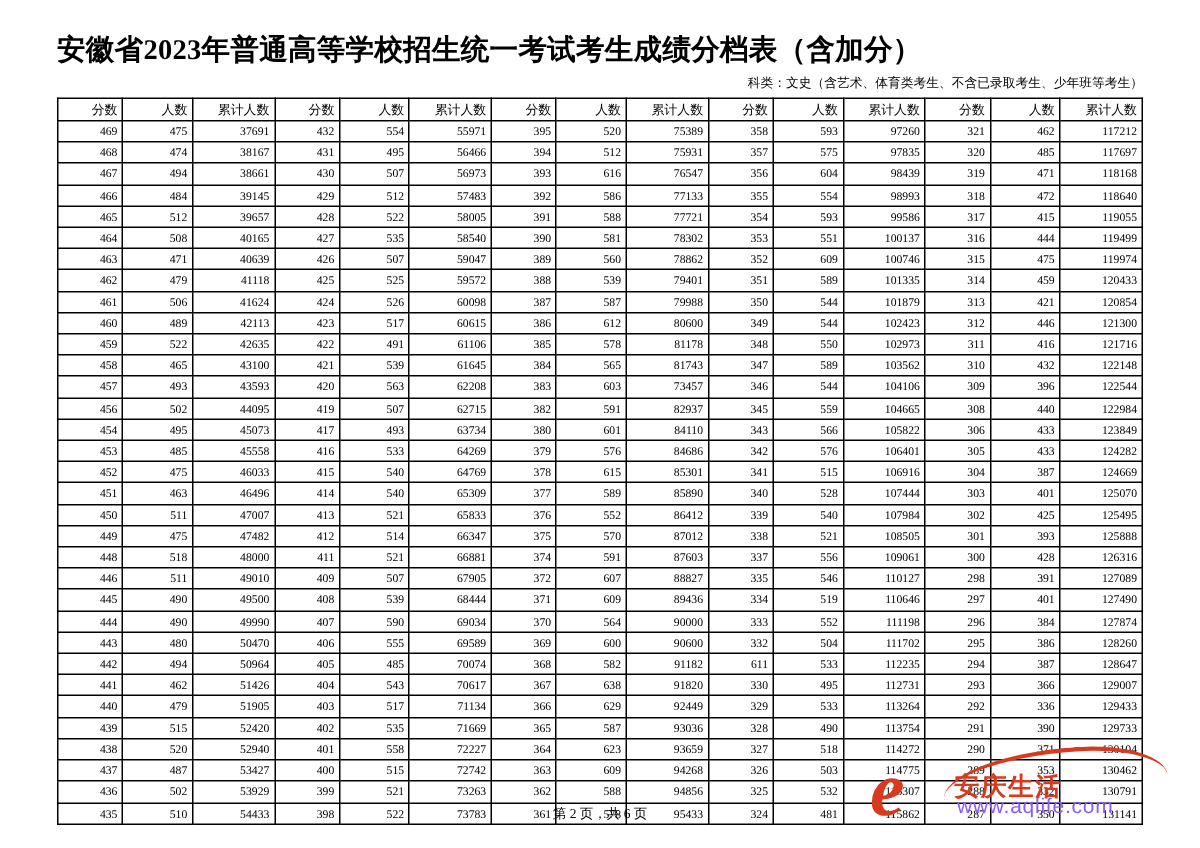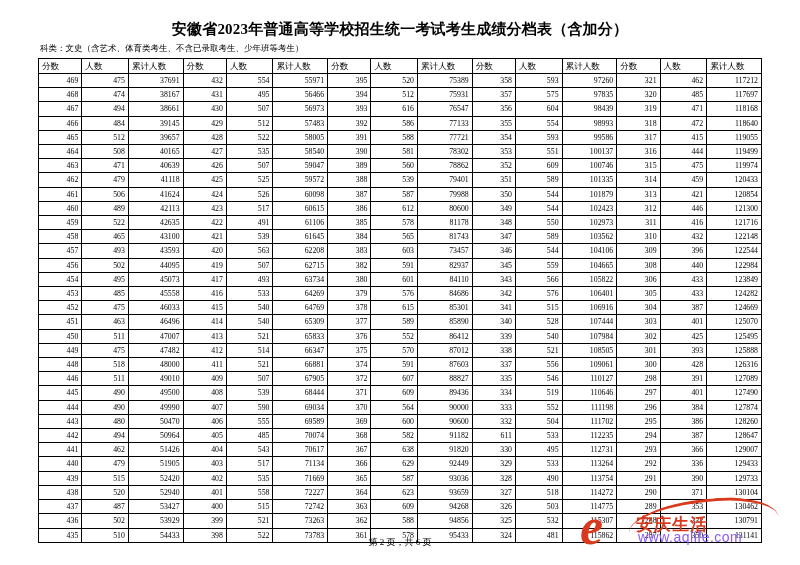--- a/index.html
+++ b/index.html
@@ -11,50 +11,49 @@
     position:relative;
     overflow:hidden;
   }
   .page{
     width:800px;height:565px;
     position:relative;
     box-sizing:border-box;
     padding:14px 38px 0 38px;
   }
   .title{
-    text-align:center;
-    font-size:15px;
+    font-size:19px;
     font-weight:bold;
     letter-spacing:0.2px;
     margin:6px 0 4px 0;
     font-family:"Liberation Serif", serif;
   }
   .subtitle{
     font-size:8.5px;
     margin:0 0 3px 2px;
-    text-align:left;
+    text-align:right;
     letter-spacing:0px;
   }
   table.grid{
     border-collapse:collapse;
     width:724px;
     table-layout:fixed;
     font-size:7.8px;
   }
   table.grid th, table.grid td{
     border:1px solid #000;
     height:13.2px;
     line-height:13.2px;
     padding:0 3px;
     text-align:right;
     overflow:hidden;
     white-space:nowrap;
   }
   table.grid th{
-    text-align:left;
+    text-align:right;
     font-weight:normal;
     font-size:8.6px;
     height:14px;
     line-height:14px;
   }
   col.c-score{width:8.0%;}
   col.c-count{width:8.6%;}
   col.c-cum{width:10.1%;}
 
   .footer{

